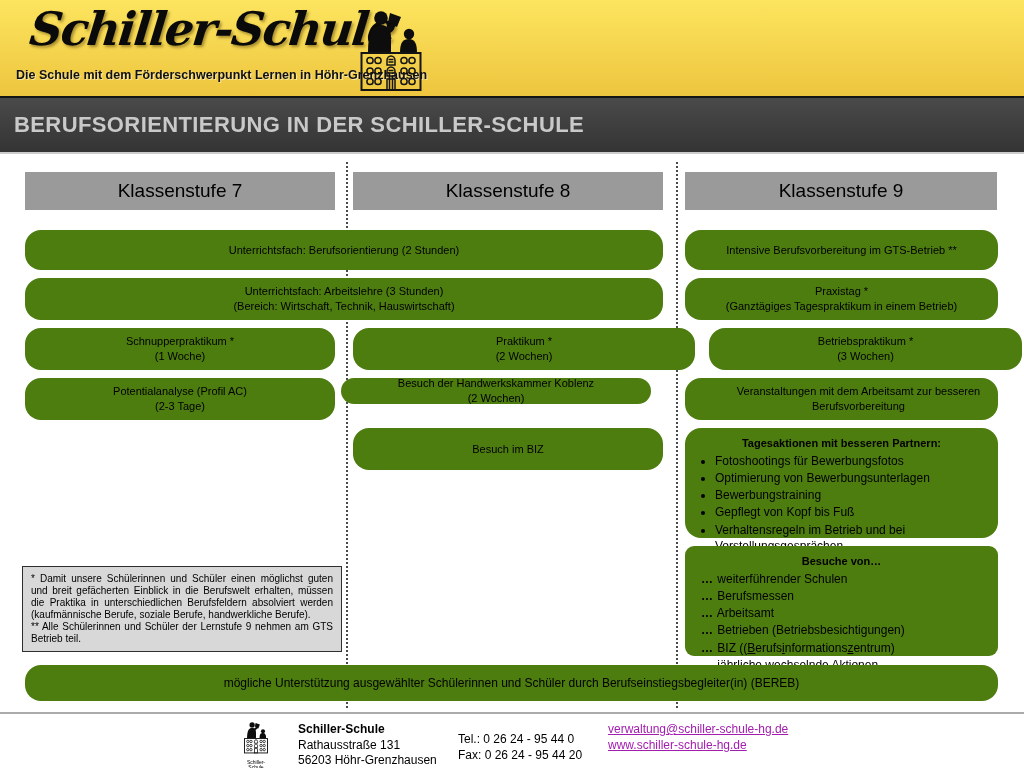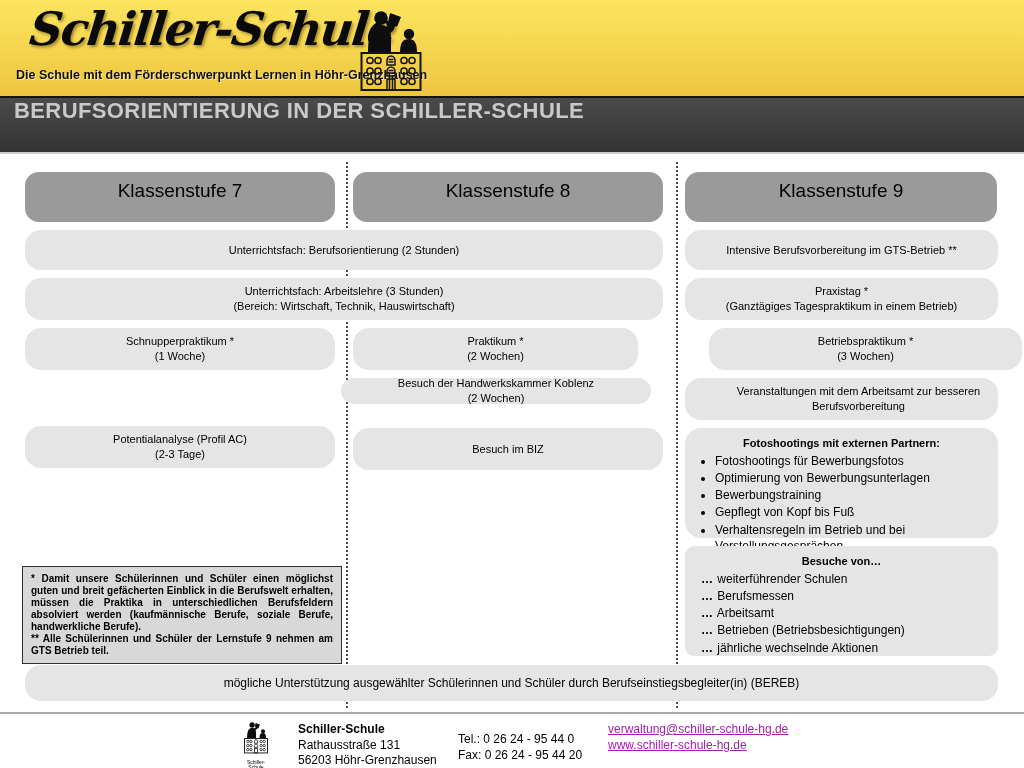--- a/index.html
+++ b/index.html
@@ -25,48 +25,48 @@
     position:absolute;left:16px;top:68px;
     font-size:12.5px;font-weight:bold;color:#111;
     text-shadow:1px 1px 0 rgba(255,255,255,.55);
   }
   #masthead-icon{position:absolute;left:355px;top:6px;width:72px;height:86px;}
   
   #title-bar{
     position:absolute;left:0;top:98px;width:1024px;height:54px;
     background:linear-gradient(#4a4a4a,#343434);
     border-bottom:2px solid #cccccc;
-    display:flex;
+    display:flex;align-items:center;
   }
   #title-bar .t{
     padding-left:14px;font-size:22px;font-weight:bold;color:#c9c9c9;letter-spacing:.4px;
   }
   
   #content{position:absolute;left:0;top:154px;width:1024px;height:558px;background:#fff;}
   .vsep{position:absolute;top:8px;height:546px;width:0;border-left:2px dotted #4a4a4a;}
   .col-header{
-    position:absolute;height:50px;background:#9a9a9a;color:#000;
-    font-size:19px;text-align:center;line-height:38px;border-radius:14px;
+    position:absolute;height:38px;background:#9a9a9a;color:#000;
+    font-size:19px;text-align:center;line-height:38px;
   }
   .rbox{
-    position:absolute;background:#e5e5e5;border-radius:16px;
+    position:absolute;background:#4d7c0f;border-radius:16px;
     font-size:11px;line-height:1.35;color:#000;
     display:flex;align-items:center;justify-content:center;
     text-align:center;white-space:pre-line;padding:2px 10px;box-sizing:border-box;
   }
   .rbox.block{display:block;text-align:left;white-space:normal;padding:7px 12px;}
   .rbox .bx-title{display:block;text-align:center;font-weight:bold;font-size:11px;margin:1px 0 2px;}
   .rbox ul{margin:0;padding:0 0 0 18px;}
   .rbox li{margin:0 0 1px 0;font-size:12px;}
   .plainlist{list-style:none;padding-left:4px !important;}
   .plainlist li b{font-weight:bold;letter-spacing:1px;}
   #footnote{
     position:absolute;background:#d8d8d8;border:1px solid #2f2f2f;
     font-size:10px;line-height:1.2;text-align:justify;white-space:pre-line;
-    padding:6px 8px;box-sizing:border-box;font-weight:bold;
+    padding:6px 8px;box-sizing:border-box;
   }
   
   #footer{
     position:absolute;left:0;top:712px;width:1024px;height:56px;
     background:#fff;border-top:2px solid #ababab;
   }
   #footer .fcol{position:absolute;font-size:12px;line-height:1.3;}
   #footer .bold{font-weight:bold;}
   #footer a{color:#a21caf;}
   #footer-logo{position:absolute;left:240px;top:5px;width:32px;text-align:center;}
@@ -128,55 +128,56 @@
     <div class="col-header" style="left:25px;top:18px;width:310px;">Klassenstufe 7</div>
     <div class="col-header" style="left:353px;top:18px;width:310px;">Klassenstufe 8</div>
     <div class="col-header" style="left:685px;top:18px;width:312px;">Klassenstufe 9</div>
 
     <div class="rbox" style="left:25px;top:76px;width:638px;height:40px;">Unterrichtsfach: Berufsorientierung (2 Stunden)</div>
     <div class="rbox" style="left:25px;top:124px;width:638px;height:42px;">Unterrichtsfach: Arbeitslehre (3 Stunden)
 (Bereich: Wirtschaft, Technik, Hauswirtschaft)</div>
 
     <div class="rbox" style="left:25px;top:174px;width:310px;height:42px;">Schnupperpraktikum *
 (1 Woche)</div>
-    <div class="rbox" style="left:25px;top:224px;width:310px;height:42px;margin-top:48px;">Potentialanalyse (Profil AC)
+    <div class="rbox" style="left:25px;top:224px;width:310px;height:42px;">Potentialanalyse (Profil AC)
 (2-3 Tage)</div>
 
-    <div class="rbox" style="left:353px;top:174px;width:285px;height:42px;">Praktikum *
+    <div class="rbox" style="left:353px;top:174px;width:342px;height:42px;">Praktikum *
 (2 Wochen)</div>
     <div class="rbox" style="left:341px;top:224px;width:310px;height:26px;">Besuch der Handwerkskammer Koblenz
 (2 Wochen)</div>
     <div class="rbox" style="left:353px;top:274px;width:310px;height:42px;">Besuch im BIZ</div>
 
     <div class="rbox" style="left:685px;top:76px;width:313px;height:40px;text-align:right;">Intensive Berufsvorbereitung im GTS-Betrieb **</div>
     <div class="rbox" style="left:685px;top:124px;width:313px;height:42px;">Praxistag *
 (Ganztägiges Tagespraktikum in einem Betrieb)</div>
     <div class="rbox" style="left:685px;top:174px;width:313px;height:42px;margin-left:24px;">Betriebspraktikum *
 (3 Wochen)</div>
     <div class="rbox" style="left:685px;top:224px;width:313px;height:42px;padding-left:44px;">Veranstaltungen mit dem Arbeitsamt zur besseren Berufsvorbereitung</div>
 
     <div class="rbox block" style="left:685px;top:274px;width:313px;height:110px;">
-      <span class="bx-title">Fotoshootings mit externen Partnern:</span>
+      <span class="bx-title">Tagesaktionen mit besseren Partnern:</span>
       <ul>
         <li>Fotoshootings für Bewerbungsfotos</li>
         <li>Optimierung von Bewerbungsunterlagen</li>
         <li>Bewerbungstraining</li>
         <li>Gepflegt von Kopf bis Fuß</li>
         <li>Verhaltensregeln im Betrieb und bei Vorstellungsgesprächen</li>
         <li>Teamtraining</li>
       </ul>
     </div>
 
     <div class="rbox block" style="left:685px;top:392px;width:313px;height:110px;border-radius:9px;">
       <span class="bx-title"><span>Besuche von</span><b>…</b></span>
       <ul class="plainlist">
         <li><b>…</b> <span>weiterführender Schulen</span></li>
         <li><b>…</b> <span>Berufsmessen</span></li>
         <li><b>…</b> <span>Arbeitsamt</span></li>
         <li><b>…</b> <span>Betrieben (Betriebsbesichtigungen)</span></li>
+        <li><b>…</b> <span><span>BIZ ((</span><u>B</u><span>erufs</span><u>i</u><span>nformations</span><u>z</u><span>entrum)</span></span></li>
         <li><b>…</b> <span>jährliche wechselnde Aktionen</span></li>
       </ul>
     </div>
 
     <div id="footnote" style="left:22px;top:412px;width:320px;">* Damit unsere Schülerinnen und Schüler einen möglichst guten und breit gefächerten Einblick in die Berufswelt erhalten, müssen die Praktika in unterschiedlichen Berufsfeldern absolviert werden (kaufmännische Berufe, soziale Berufe, handwerkliche Berufe).
 ** Alle Schülerinnen und Schüler der Lernstufe 9 nehmen am GTS Betrieb teil.</div>
 
     <div class="rbox" style="left:25px;top:511px;width:973px;height:36px;font-size:12px;">mögliche Unterstützung ausgewählter Schülerinnen und Schüler durch Berufseinstiegsbegleiter(in) (BEREB)</div>
   </div>
 

